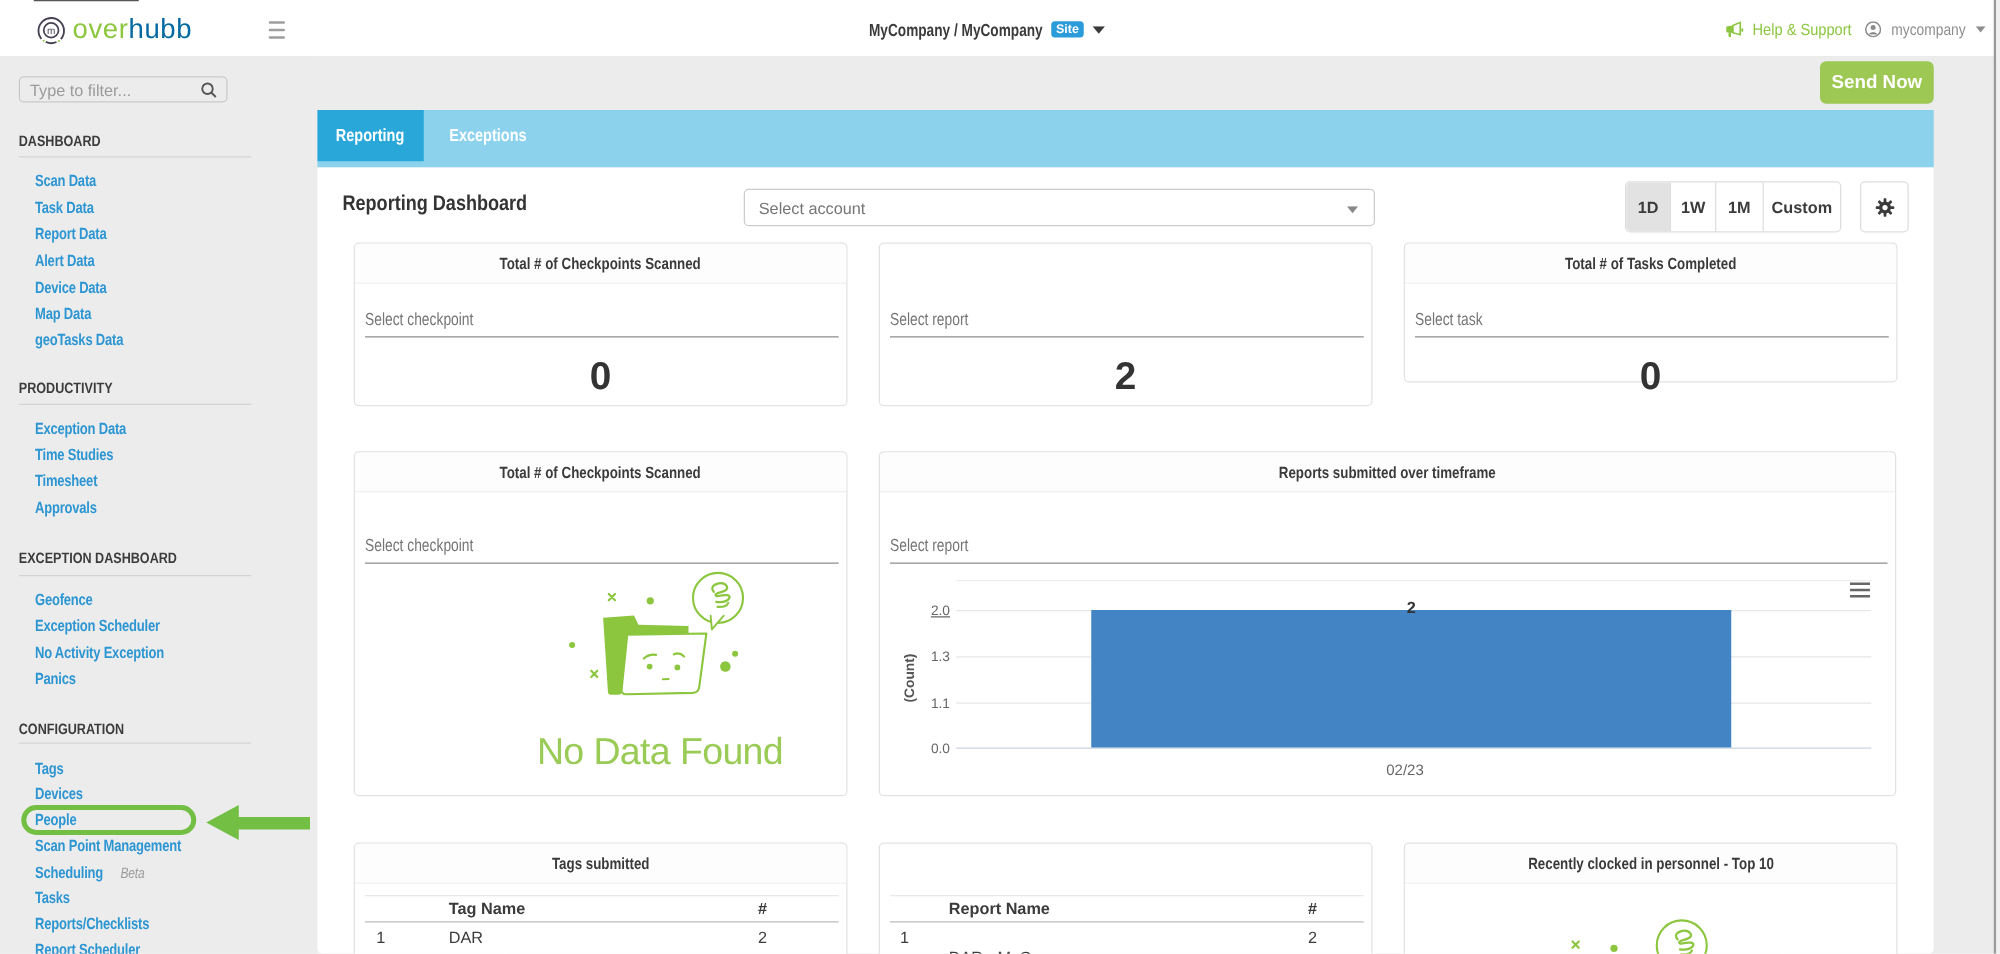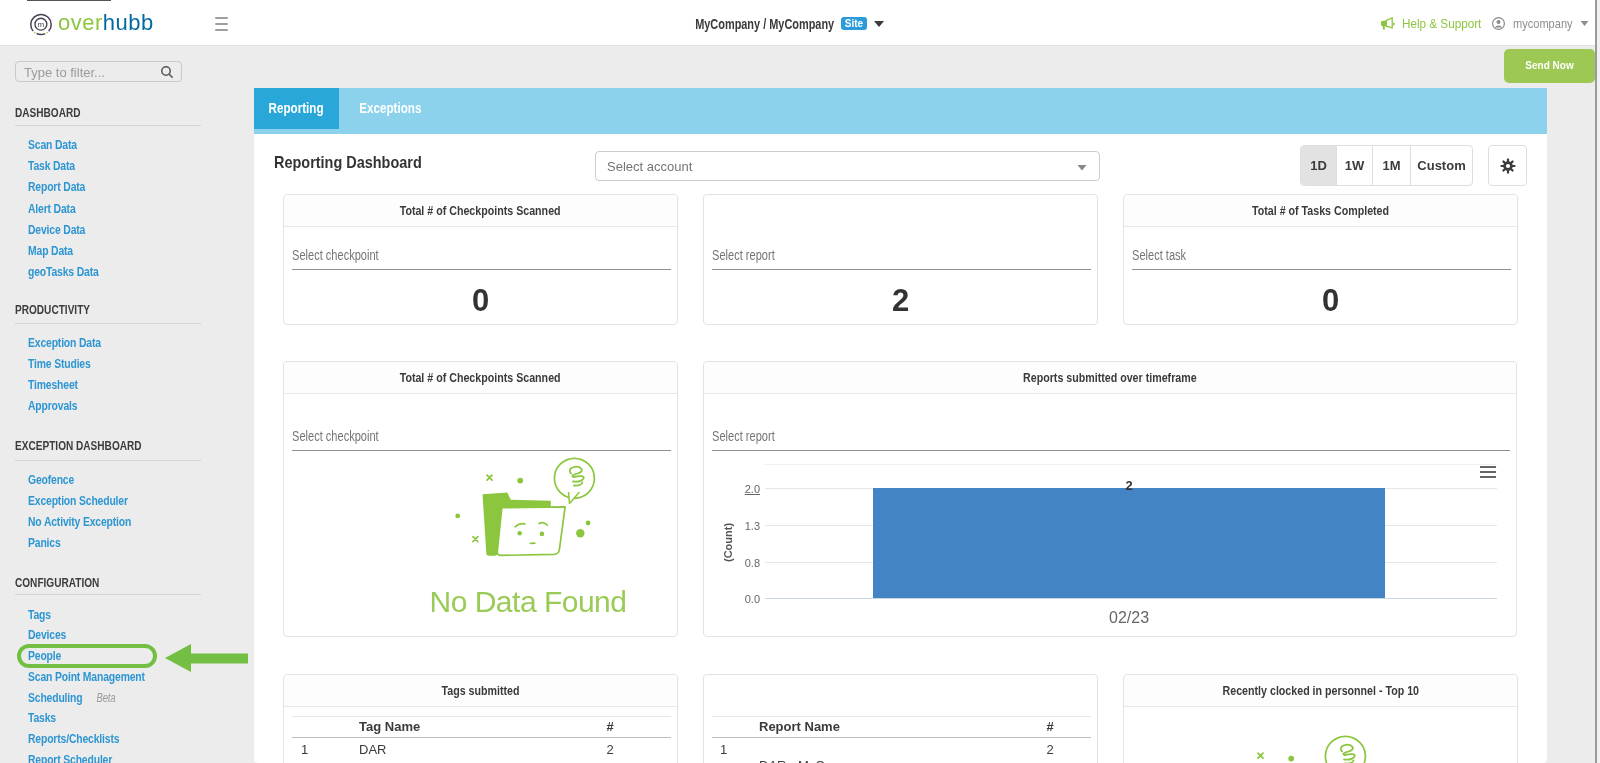--- a/index.html
+++ b/index.html
@@ -10,21 +10,21 @@
 #hdr { position:absolute; left:0; top:0; width:1600px; height:46px; background:#fff; border-bottom:1px solid #e3e3e3; }
 #topdash { position:absolute; left:27px; top:0; width:84px; height:1px; background:#555; }
 
 #sidebar { position:absolute; left:0; top:46px; width:253px; height:717px; background:#ececec; }
 #searchbox { position:absolute; left:15px; top:15px; width:167px; height:21px; border:1px solid #c9c9c9; border-radius:4px; }
 #searchbox span.ph { position:absolute; left:8px; top:3px; font-size:13px; color:#9b9b9b; }
 .sect { position:absolute; left:15px; font-size:12px; font-weight:bold; color:#3c3c3c; transform:scaleX(0.84); transform-origin:0 50%; white-space:nowrap; }
 .sep { position:absolute; left:15px; width:186px; height:1px; background:#d4d4d4; }
 .slink { position:absolute; left:28px; font-size:13px; font-weight:bold; color:#2d96d2; letter-spacing:-0.2px; transform:scaleX(0.8); transform-origin:0 50%; white-space:nowrap; }
 
-#sendnow { position:absolute; left:1504px; top:49px; width:91px; height:34px; background:#9dc853; border-radius:5px; color:#fff; font-size:10px; font-weight:bold; text-align:center; line-height:34px; }
+#sendnow { position:absolute; left:1456px; top:49px; width:91px; height:34px; background:#9dc853; border-radius:5px; color:#fff; font-size:15px; font-weight:bold; text-align:center; line-height:34px; }
 #tabstrip { position:absolute; left:254px; top:88px; width:1293px; height:46px; background:#8cd2ec; }
 #tab-active { position:absolute; left:0; top:0; width:85px; height:41px; background:#29a7d8; color:#fff; font-size:14px; font-weight:bold; text-align:center; line-height:41px; } #tab-active span, #tab-exc span { display:inline-block; transform:scaleX(0.83); }
 #tab-exc { position:absolute; left:99px; top:0; height:41px; color:#fdfeff; font-size:14px; font-weight:bold; line-height:41px; }
 #panel { position:absolute; left:254px; top:134px; width:1293px; height:629px; background:#fff; border-radius:0 0 4px 4px; }
 .card { position:absolute; background:#fff; border:1px solid #e2e2e2; border-radius:4px; }
 .card .chead { position:absolute; left:0; top:0; width:100%; height:32px; background:#fdfdfd; border-bottom:1px solid #e8e8e8; border-radius:4px 4px 0 0; text-align:center; font-size:13px; font-weight:bold; color:#3a3a3a; line-height:32px; } .chead span { display:inline-block; transform:scaleX(0.82); }
 .selph { position:absolute; font-size:14px; color:#757575; transform:scaleX(0.79); transform-origin:0 50%; white-space:nowrap;}
 .uline { position:absolute; height:1px; background:#8f8f8f; }
 .bignum { position:absolute; width:100%; text-align:center; font-size:31px; font-weight:bold; color:#333; }
 
@@ -166,21 +166,21 @@
   <div class="chead"><span>Total # of Checkpoints Scanned</span></div>
   <span class="selph" style="left:8px;top:52px;">Select checkpoint</span>
   <div class="uline" style="left:8px;top:74px;width:379px;"></div>
   <div class="bignum" style="top:88px;">0</div>
 </div>
 <div class="card" style="left:703px;top:194px;width:395px;height:131px;">
   <span class="selph" style="left:8px;top:52px;">Select report</span>
   <div class="uline" style="left:8px;top:74px;width:379px;"></div>
   <div class="bignum" style="top:88px;">2</div>
 </div>
-<div class="card" style="left:1123px;top:194px;width:395px;height:131px;padding-left:10px;">
+<div class="card" style="left:1123px;top:194px;width:395px;height:112px;">
   <div class="chead"><span>Total # of Tasks Completed</span></div>
   <span class="selph" style="left:8px;top:52px;">Select task</span>
   <div class="uline" style="left:8px;top:74px;width:379px;"></div>
   <div class="bignum" style="top:88px;">0</div>
 </div>
 
 <div class="card" style="left:283px;top:361px;width:395px;height:276px;">
   <div class="chead"><span>Total # of Checkpoints Scanned</span></div>
   <span class="selph" style="left:8px;top:66px;">Select checkpoint</span>
   <div class="uline" style="left:8px;top:88px;width:379px;"></div>
@@ -210,26 +210,26 @@
   <span class="selph" style="left:8px;top:66px;">Select report</span>
   <div class="uline" style="left:8px;top:88px;width:798px;"></div>
 </div>
 <div class="gline" style="top:464px;background:#efefef;"></div>
 <div class="gline" style="top:488px;"></div>
 <div class="gline" style="top:525px;"></div>
 <div class="gline" style="top:562px;"></div>
 <div class="abs" style="left:765px;top:598px;width:732px;height:1px;background:#cdd5e0;"></div>
 <div class="ylab" style="left:720px;top:483px;text-decoration:underline;">2.0</div>
 <div class="ylab" style="left:720px;top:520px;">1.3</div>
-<div class="ylab" style="left:720px;top:557px;">0.8</div>
+<div class="ylab" style="left:720px;top:557px;">1.1</div>
 <div class="ylab" style="left:720px;top:593px;">0.0</div>
 <div class="abs" style="left:722px;top:562px;font-size:11px;font-weight:bold;color:#555;transform:rotate(-90deg);transform-origin:left top;">(Count)</div>
 <div class="abs" style="left:873px;top:488px;width:512px;height:110px;background:#4284c4;"></div>
 <div class="abs" style="left:1119px;top:478px;width:20px;text-align:center;font-size:13px;font-weight:bold;color:#333;">2</div>
-<div class="abs" style="left:1109px;top:609px;width:40px;text-align:center;font-size:16px;color:#666;">02/23</div>
+<div class="abs" style="left:1109px;top:609px;width:40px;text-align:left;font-size:12px;color:#666;">02/23</div>
 <div class="abs" style="left:1480px;top:466px;width:16px;">
   <div style="height:2px;background:#666;margin-bottom:3px"></div>
   <div style="height:2px;background:#666;margin-bottom:3px"></div>
   <div style="height:2px;background:#666;"></div>
 </div>
 
 <div class="card" style="left:283px;top:674px;width:395px;height:120px;">
   <div class="chead"><span>Tags submitted</span></div>
   <div class="t-line" style="left:8px;top:41px;width:379px;background:#e8e8e8;"></div>
   <div class="t-txt" style="left:75px;top:44px;font-weight:bold;">Tag Name</div>

